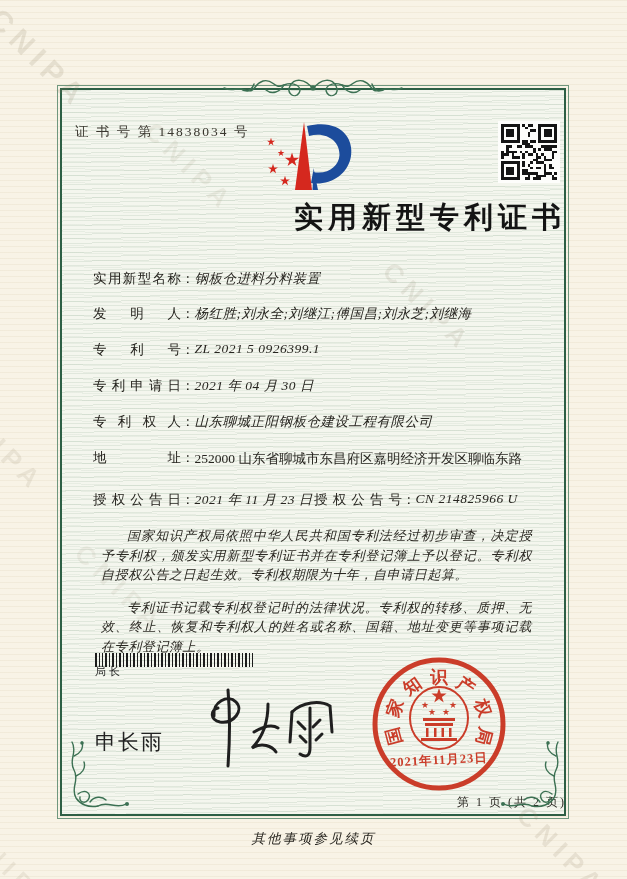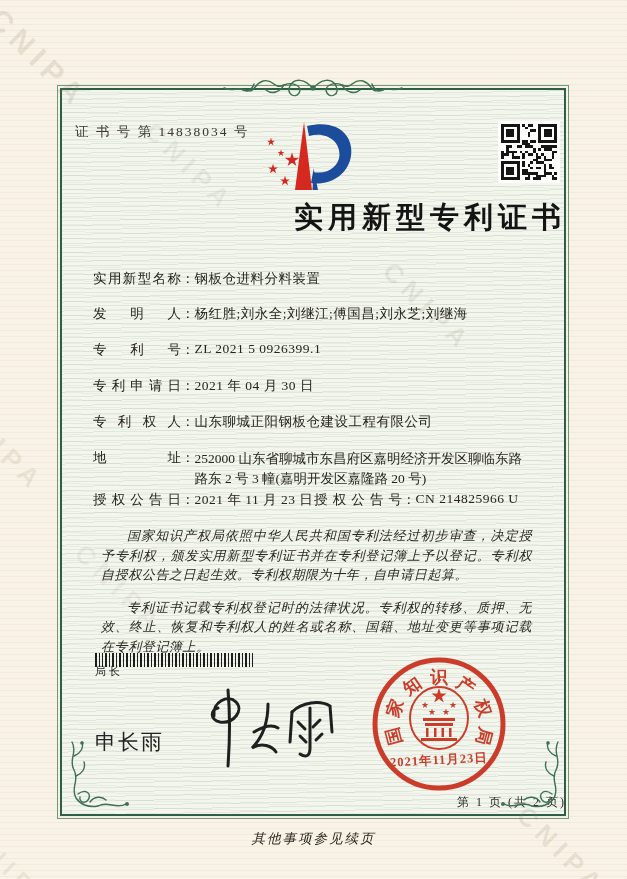--- a/index.html
+++ b/index.html
@@ -29,21 +29,21 @@
   .certno{position:absolute;left:75px;top:123px;font-size:13.5px;letter-spacing:2px;color:#3a372f;}
   .logo{position:absolute;left:250px;top:118px;}
   .qrbox{position:absolute;left:498px;top:121px;width:62px;height:62px;background:#fdfdfb;display:flex;align-items:center;justify-content:center;}
   .title{
     position:absolute;left:60px;top:198px;width:506px;text-align:right;
     font-size:29px;font-weight:bold;letter-spacing:5px;color:#141414;
   }
   .frow{position:absolute;left:93px;font-size:13.5px;white-space:nowrap;}
   .flabel{display:inline-block;width:88px;text-align:justify;text-align-last:justify;vertical-align:top;}
   .fcolon{display:inline-block;vertical-align:top;}
-  .fvalue{display:inline-block;vertical-align:top;letter-spacing:0.5px;}
+  .fvalue{display:inline-block;vertical-align:top;letter-spacing:0.5px;font-style:italic;}
   .addrval{display:inline-block;vertical-align:top;width:360px;white-space:normal;line-height:20px;}
   .paras{
     position:absolute;left:88px;top:513px;width:457px;z-index:2;
     font-size:13px;line-height:19.5px;font-style:italic;letter-spacing:0.6px;
     text-align:justify;color:#2a2822;
   }
   .paras p{margin:13px;text-indent:2em;}
   .barcode{
     position:absolute;left:95px;top:653px;width:158px;height:14px;
     background-image:
@@ -252,21 +252,21 @@
     <div class="frow" style="top:341px">
       <span class="flabel">专利号</span><span class="fcolon">：</span><span class="fvalue">ZL 2021 5 0926399.1</span>
     </div>
     <div class="frow" style="top:377px">
       <span class="flabel">专利申请日</span><span class="fcolon">：</span><span class="fvalue">2021 年 04 月 30 日</span>
     </div>
     <div class="frow" style="top:413px">
       <span class="flabel">专利权人</span><span class="fcolon">：</span><span class="fvalue">山东聊城正阳钢板仓建设工程有限公司</span>
     </div>
     <div class="frow" style="top:449px">
-      <span class="flabel">地址</span><span class="fcolon">：</span><span class="addrval"><span>252000  山东省聊城市东昌府区嘉明经济开发区聊临东路</span><br><span>路东 2 号 3 幢(嘉明开发区嘉隆路 20 号)</span></span>
+      <span class="flabel">地址</span><span class="fcolon">：</span><span class="addrval"><span>252000  山东省聊城市东昌府区嘉明经济开发区聊临东路</span><br></span>
     </div>
     <div class="frow" style="top:491px">
       <span class="flabel">授权公告日</span><span class="fcolon">：</span><span class="fvalue">2021 年 11 月 23 日</span>
     </div>
     <div class="frow" style="left:314px;top:491px">
       <span class="flabel">授权公告号</span><span class="fcolon">：</span><span class="fvalue">CN 214825966 U</span>
     </div>
 
     <div class="paras">
       <p>国家知识产权局依照中华人民共和国专利法经过初步审查，决定授予专利权，颁发实用新型专利证书并在专利登记簿上予以登记。专利权自授权公告之日起生效。专利权期限为十年，自申请日起算。</p>

